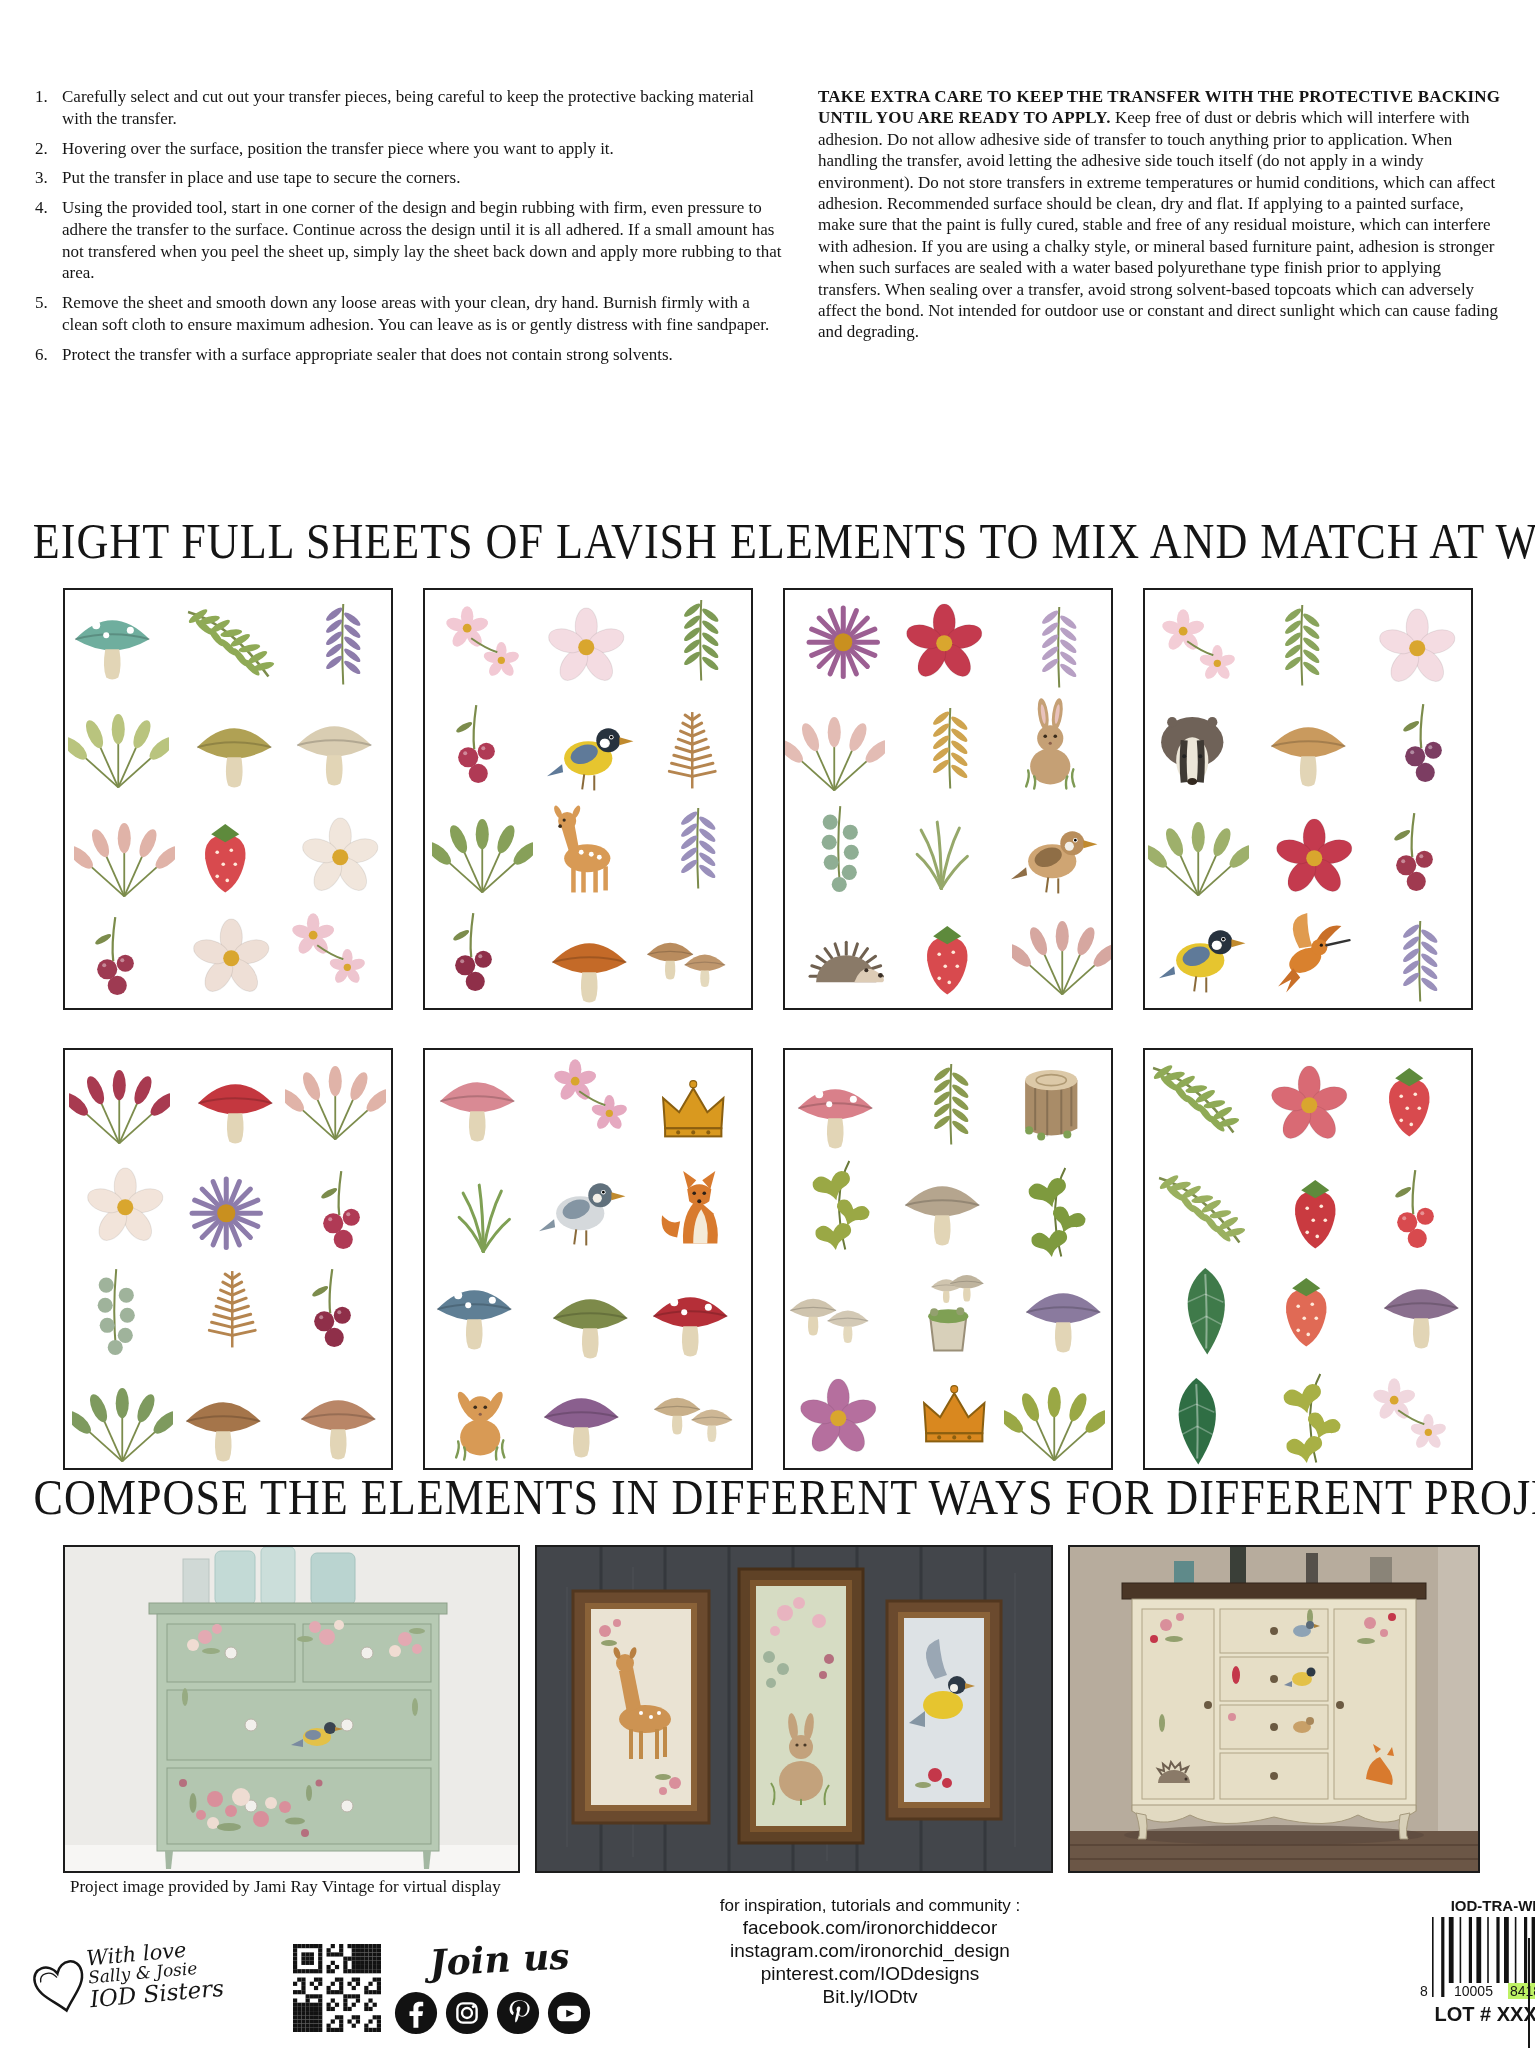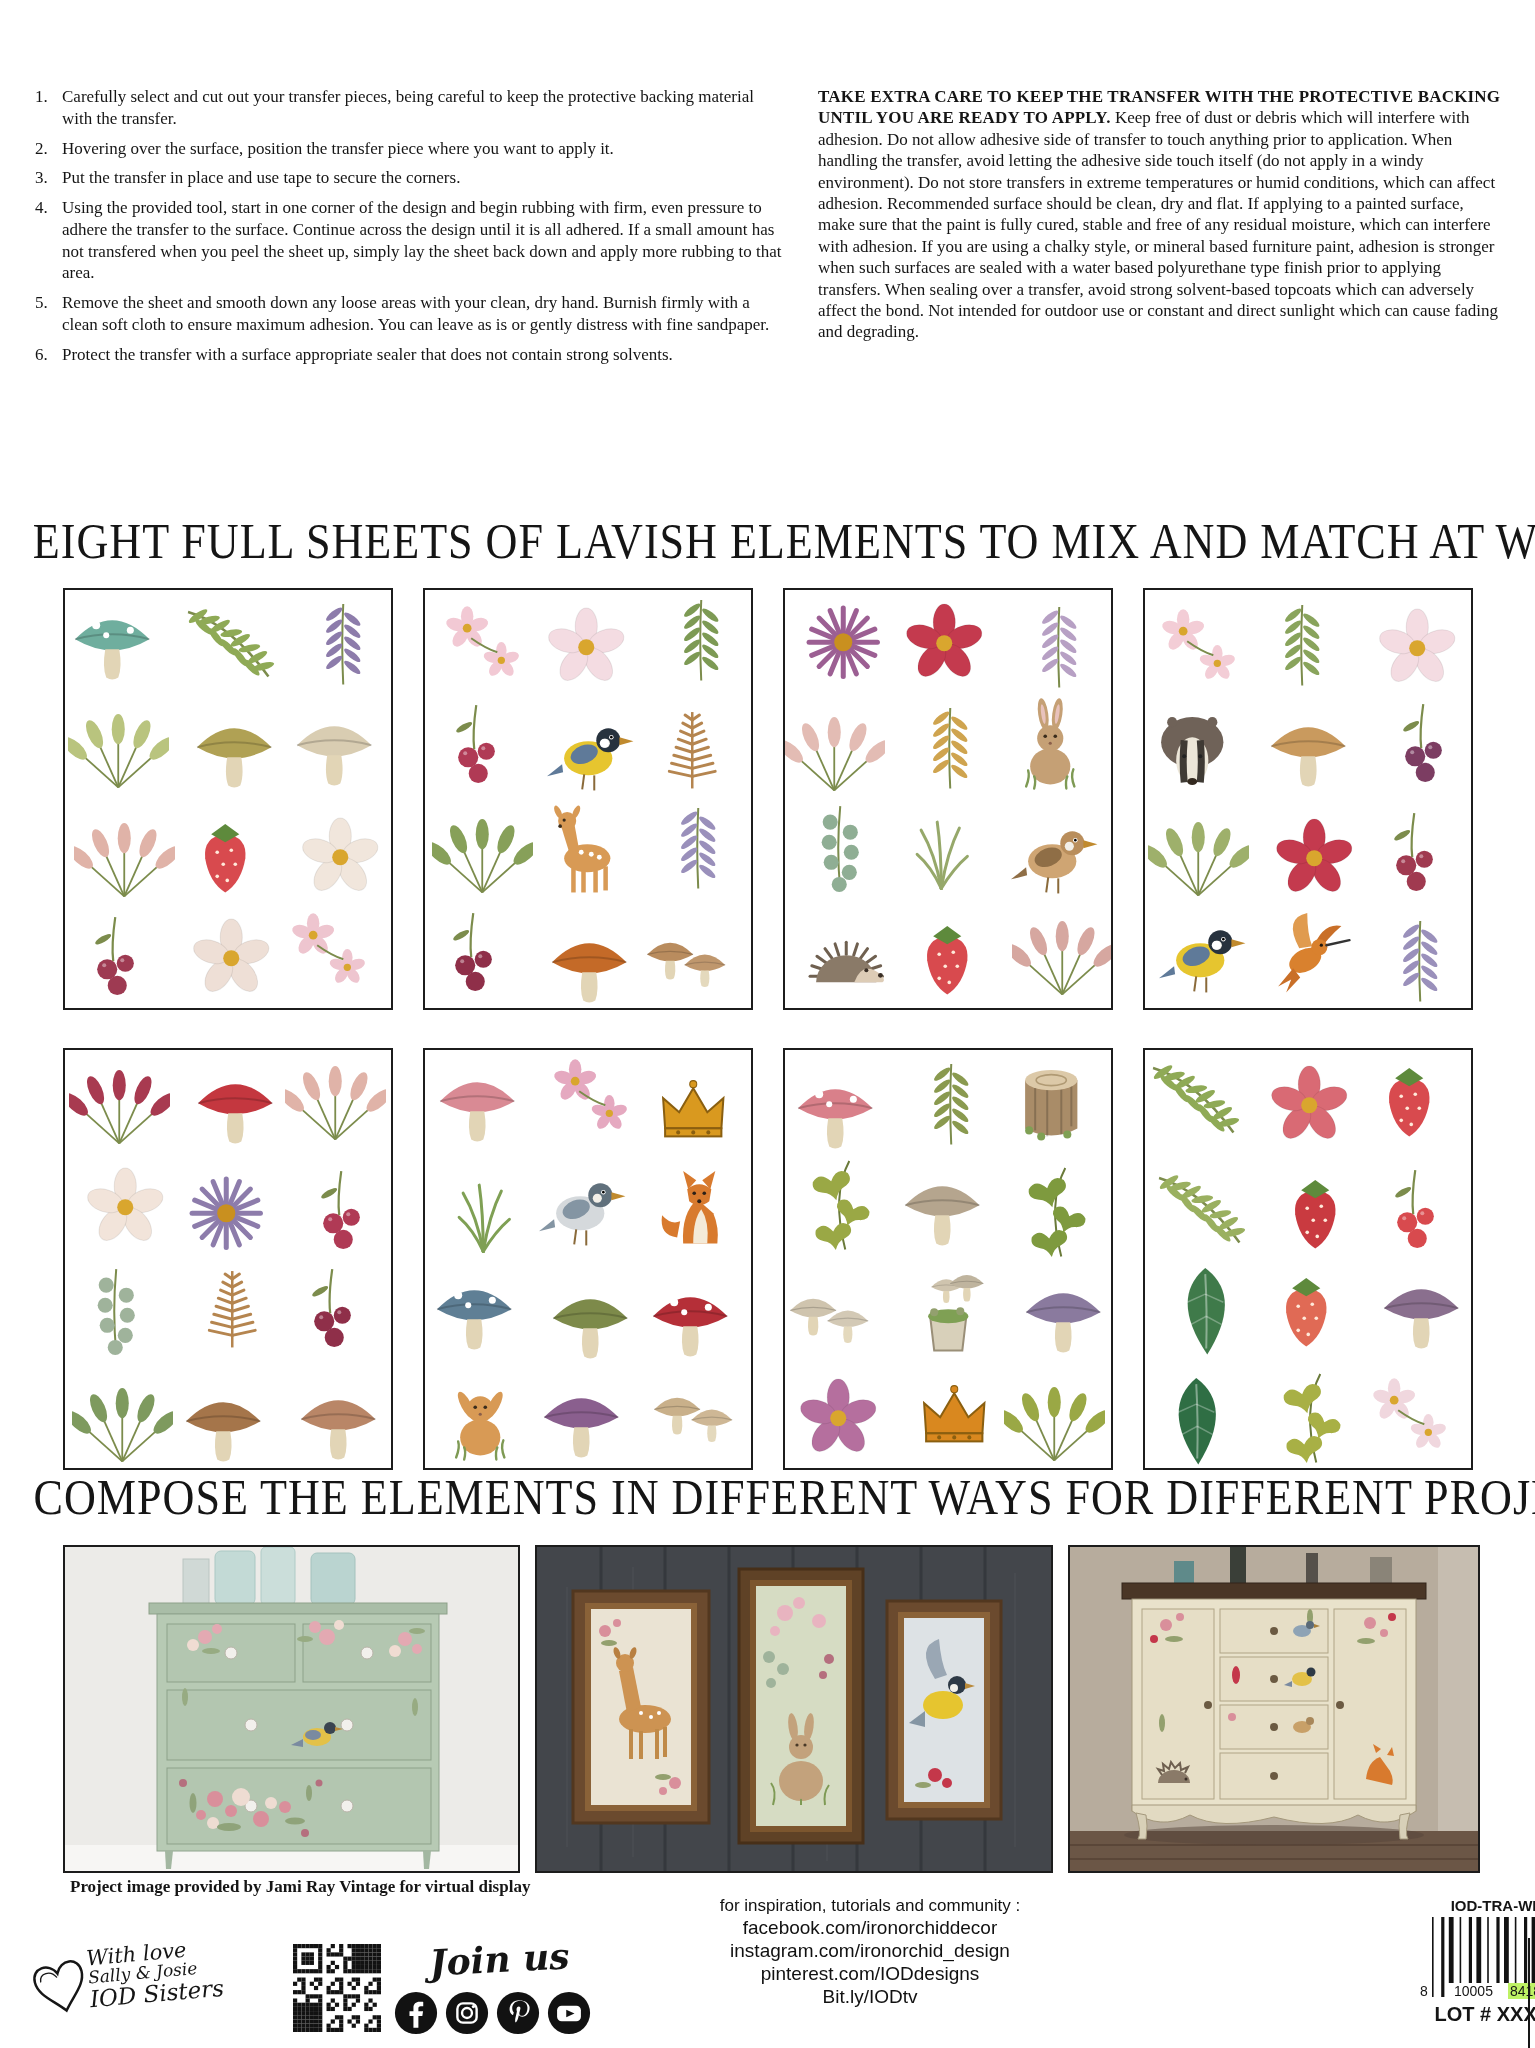--- a/index.html
+++ b/index.html
@@ -31,21 +31,21 @@
   #sheets{position:absolute;left:63px;top:588px;width:1410px;display:grid;
           grid-template-columns:repeat(4,330px);column-gap:30px;row-gap:38px;}
   .sheet{width:330px;height:422px;background:#fff;border:2px solid #1c1c1c;
          box-sizing:border-box;position:relative;overflow:hidden;}
   .motif{position:absolute;}
   .motif svg{width:100%;height:100%;display:block;}
 
   
   #photos{position:absolute;left:63px;top:1545px;display:flex;gap:15px;}
   .photo{border:2px solid #1c1c1c;box-sizing:content-box;line-height:0;}
-  .caption{position:absolute;left:70px;top:1877px;font-size:17px;font-weight:bold;}
+  .caption{position:absolute;left:70px;top:1877px;font-size:17px;}
 
   
   .sans{font-family:"Liberation Sans",sans-serif;}
   #heart{position:absolute;left:32px;top:1952px;width:58px;height:72px;}
   #signature{position:absolute;left:88px;top:1940px;width:170px;transform:rotate(-5deg);
              font-family:"DejaVu Serif",serif;font-style:italic;line-height:1.05;}
   #signature .s1{font-size:21px;}
   #signature .s2{font-size:17px;}
   #signature .s3{font-size:23px;}
   #qr{position:absolute;left:293px;top:1944px;width:88px;height:88px;}

